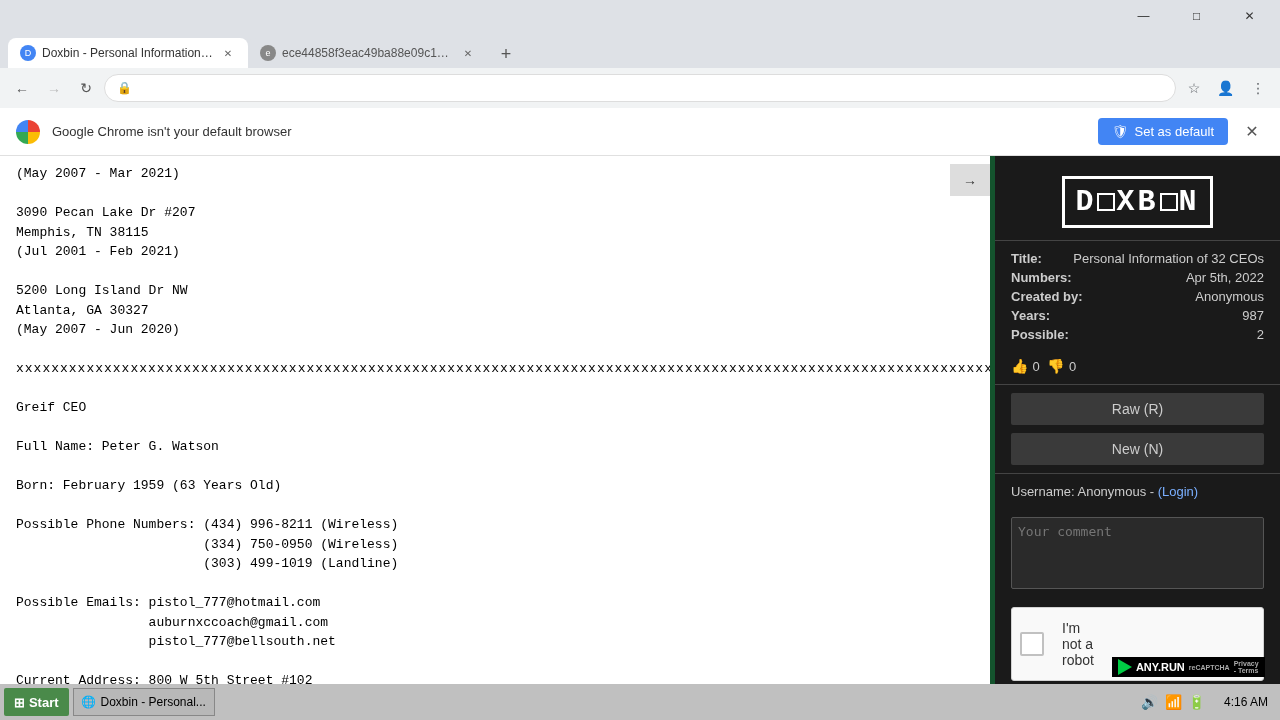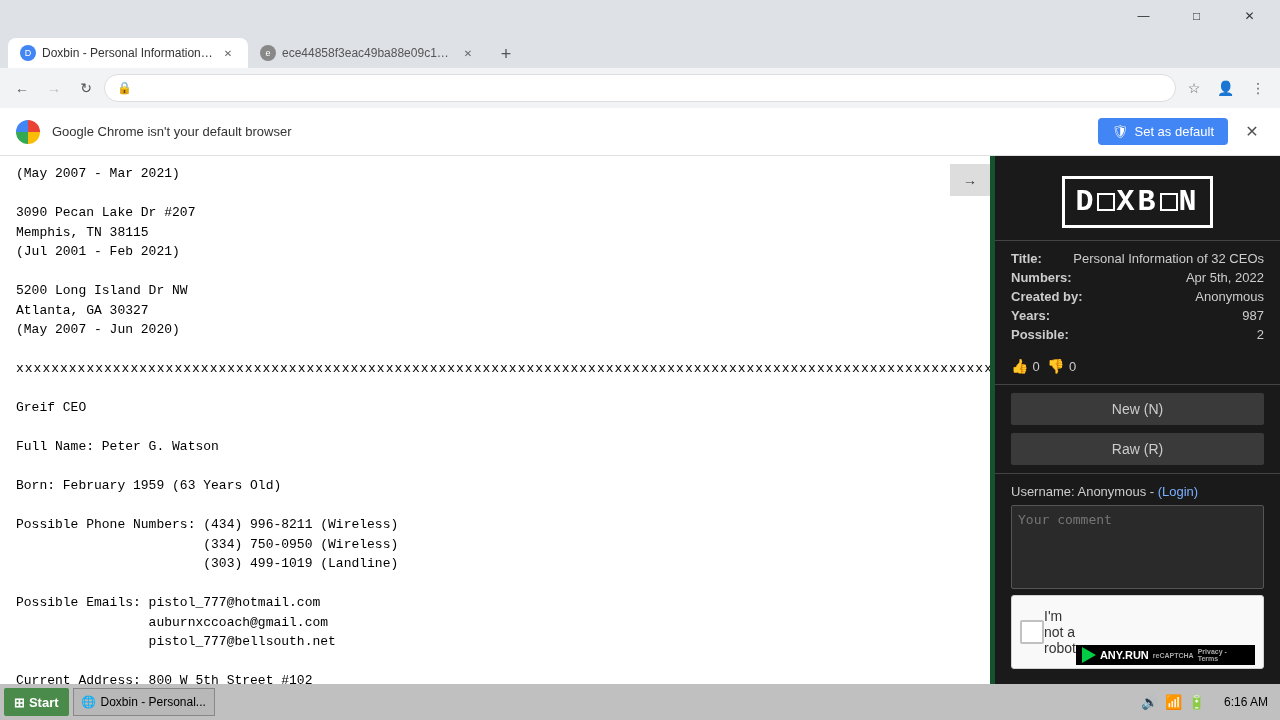--- a/index.html
+++ b/index.html
@@ -324,41 +324,41 @@
     .username-row {
       padding: 6px 16px;
       font-size: 13px;
       color: #ccc;
     }
     .login-link {
       color: #7aafff;
       text-decoration: none;
     }
     .comment-box {
-      margin: 0 16px;
+      margin: 12px 16px;
       width: calc(100% - 32px);
-      height: 84px;
+      height: 72px;
       background: #2a2a2a;
       border: 1px solid #555;
       color: #ccc;
       font-size: 13px;
       padding: 6px;
       resize: none;
       border-radius: 2px;
     }
     .recaptcha-area {
       margin: 6px 16px;
       background: #f9f9f9;
       border: 1px solid #d3d3d3;
       border-radius: 3px;
       height: 74px;
       display: flex;
       align-items: center;
       padding: 8px;
-      gap: 0;
+      gap: 18px;
       position: relative;
     }
     .recaptcha-checkbox {
       width: 24px;
       height: 24px;
       border: 2px solid #c1c1c1;
       background: #fff;
       border-radius: 2px;
       flex-shrink: 0;
     }
@@ -596,22 +596,22 @@
           <span class="reaction-count">0</span>
         </button>
         <button class="reaction-btn">
           <span>👎</span>
           <span class="reaction-count">0</span>
         </button>
       </div>
 
       <div class="divider"></div>
 
+      <button class="sidebar-btn">Raw (R)</button>
       <button class="sidebar-btn">New (N)</button>
-      <button class="sidebar-btn">Raw (R)</button>
 
       <div class="divider"></div>
 
       <div class="username-row">
         <span>Username:</span>
         <span>Anonymous - </span>
         <a class="login-link">(Login)</a>
       </div>
 
       <textarea class="comment-box" placeholder="Your comment" style=""></textarea>
@@ -643,15 +643,15 @@
     <span>🌐</span>
     <span>Doxbin - Personal...</span>
   </div>
   <div class="taskbar-spacer"></div>
   <div class="taskbar-icons">
     <span>🔊</span>
     <span>📶</span>
     <span>🔋</span>
   </div>
   <div class="taskbar-clock">
-    <div>6:16 AM</div>
+    <div>4:16 AM</div>
   </div>
 </div>
 
 </body></html>

